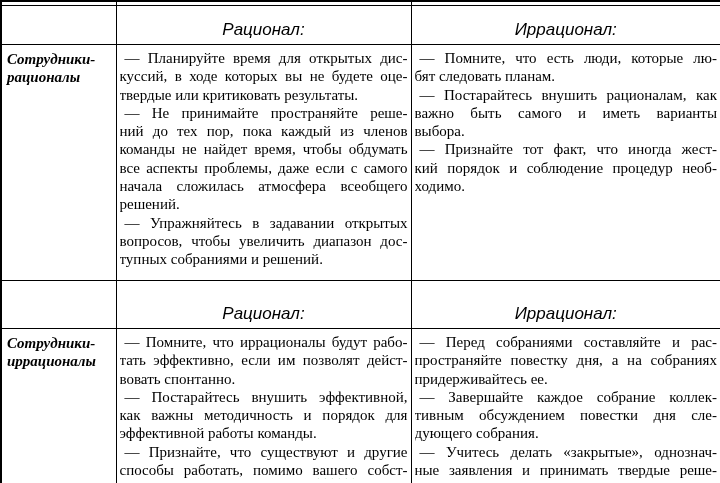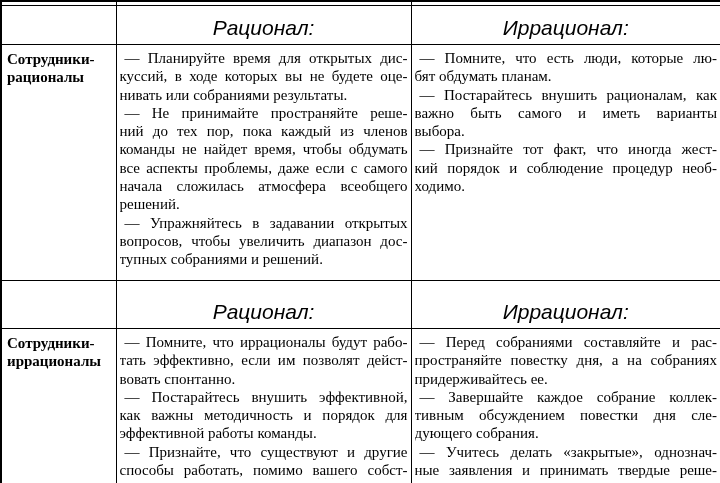--- a/index.html
+++ b/index.html
@@ -26,32 +26,33 @@
     vertical-align: top;
     padding: 0;
     overflow: hidden;
   }
   tr.sliver-row td { height: 3px; }
   tr.header-row td {
     height: 34px;
     vertical-align: bottom;
     font-family: "Liberation Sans", "DejaVu Sans", sans-serif;
     font-style: italic;
-    font-size: 21px;
+    font-size: 17px;
     text-align: center;
     padding-bottom: 4px;
   }
   tr.header-row.second td { height: 43px; }
   tr.content-row.first td { height: 230px; }
   tr.content-row.second td { height: 169px; }
   td.label-cell {
     font-weight: bold;
     font-size: 15px;
     line-height: 18.3px;
     padding: 5px 4px 0 5px;
+    font-style: italic;
   }
   td.advice-cell {
     font-size: 15px;
     line-height: 18.3px;
     padding: 4px 3px 0 3px;
   }
   .paragraph { margin: 0; }
   .text-line {
     white-space: nowrap;
     overflow: hidden;
@@ -89,40 +90,40 @@
           <td class="spacer-cell"></td>
           <td class="header-cell">Рационал:</td>
           <td class="header-cell">Иррационал:</td>
         </tr>
         <tr class="content-row first">
           <td class="label-cell">Сотрудники-рационалы</td>
           <td class="advice-cell">
             <div class="paragraph">
               <div class="text-line first">— Планируйте время для открытых дис-</div>
               <div class="text-line">куссий, в ходе которых вы не будете оце-</div>
-              <div class="text-line last">нивать или собраниями результаты.</div>
+              <div class="text-line last">твердые или критиковать результаты.</div>
             </div>
             <div class="paragraph">
               <div class="text-line first">— Не принимайте пространяйте реше-</div>
               <div class="text-line">ний до тех пор, пока каждый из членов</div>
               <div class="text-line">команды не найдет время, чтобы обдумать</div>
               <div class="text-line">все аспекты проблемы, даже если с самого</div>
               <div class="text-line">начала сложилась атмосфера всеобщего</div>
               <div class="text-line last">решений.</div>
             </div>
             <div class="paragraph">
               <div class="text-line first">— Упражняйтесь в задавании открытых</div>
               <div class="text-line">вопросов, чтобы увеличить диапазон дос-</div>
               <div class="text-line last">тупных собраниями и решений.</div>
             </div>
           </td>
           <td class="advice-cell">
             <div class="paragraph">
               <div class="text-line first">— Помните, что есть люди, которые лю-</div>
-              <div class="text-line last">бят обдумать планам.</div>
+              <div class="text-line last">бят следовать планам.</div>
             </div>
             <div class="paragraph">
               <div class="text-line first">— Постарайтесь внушить рационалам, как</div>
               <div class="text-line">важно быть самого и иметь варианты</div>
               <div class="text-line last">выбора.</div>
             </div>
             <div class="paragraph">
               <div class="text-line first">— Признайте тот факт, что иногда жест-</div>
               <div class="text-line">кий порядок и соблюдение процедур необ-</div>
               <div class="text-line last">ходимо.</div>

